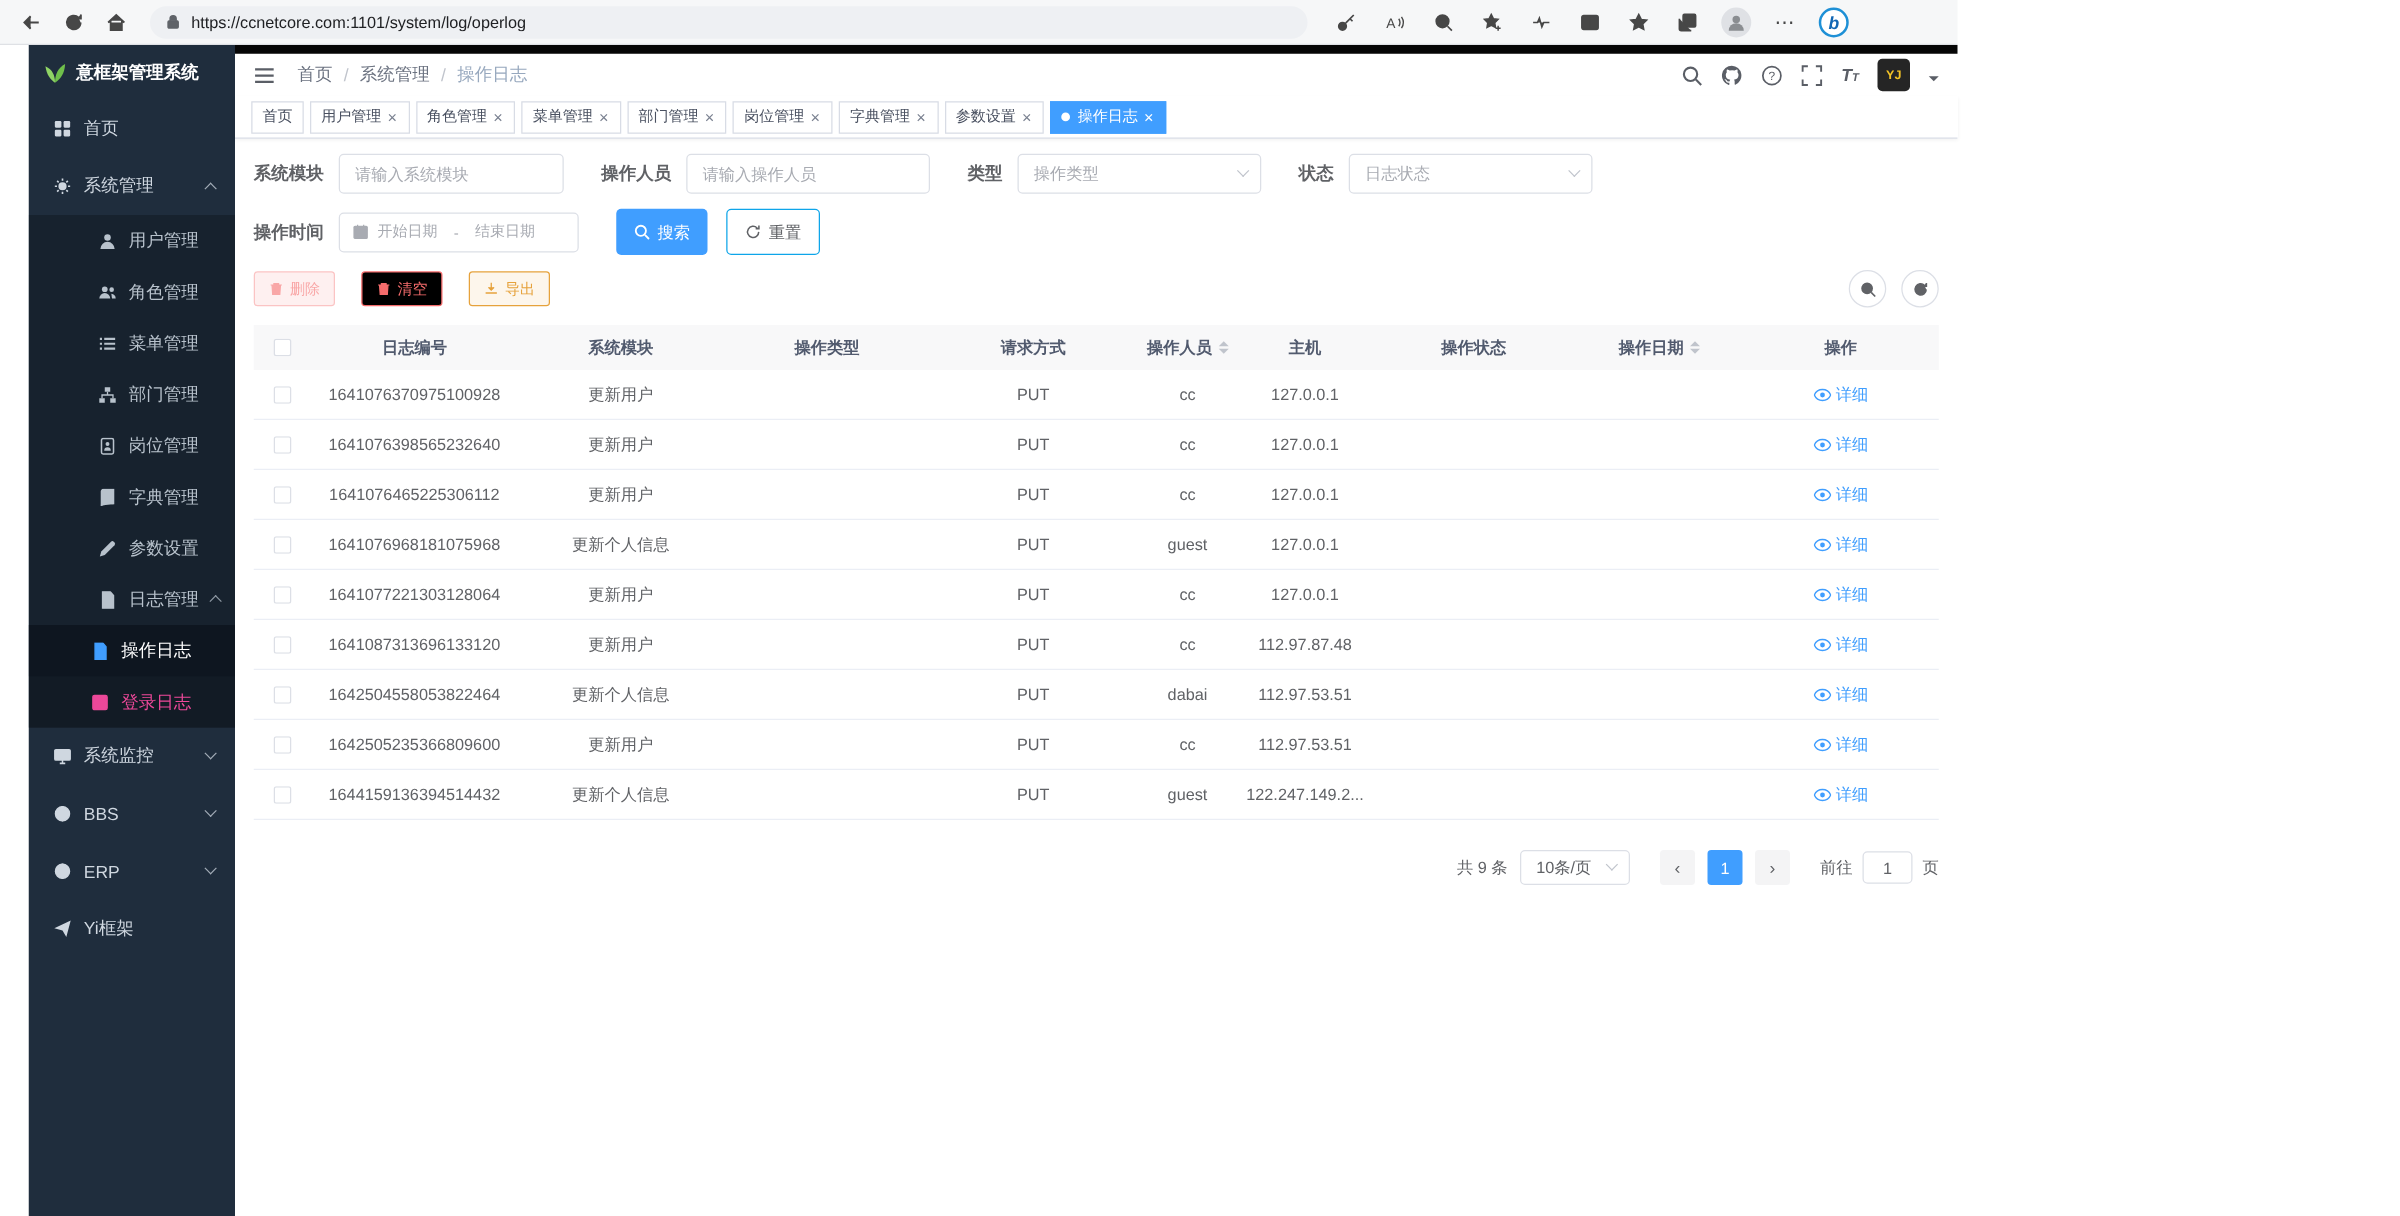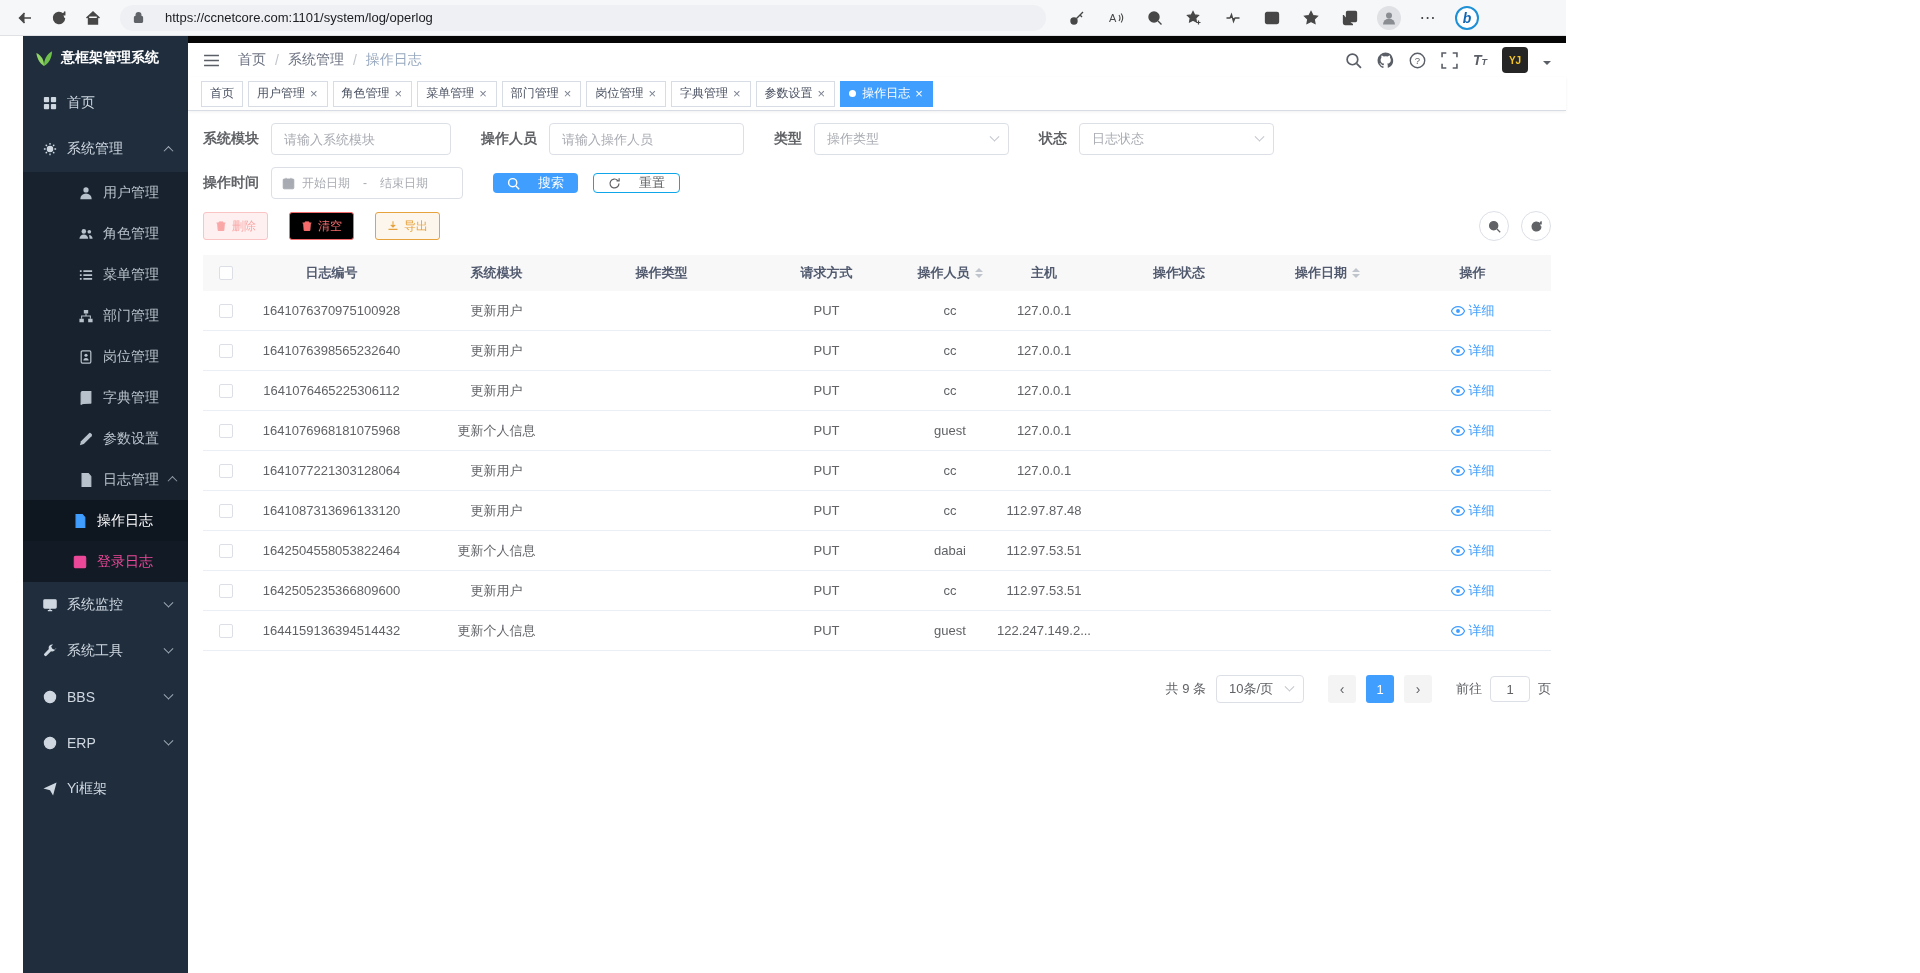--- a/index.html
+++ b/index.html
@@ -12,21 +12,21 @@
 
   .browser-window { width:1566px; height:973px; background:#fff; }
 
   
   .chrome { height:36px; background:#f6f7f8; border-bottom:1px solid #dfe1e5;
     display:flex; align-items:center; padding:0 10px; gap:4px; }
   .b-btn { width:30px; height:28px; border-radius:5px; display:flex; align-items:center;
     justify-content:center; color:#474747; flex:0 0 auto; }
   .b-btn svg { width:16px; height:16px; }
   .url-bar { width:926px; height:26px; background:#eef0f3; border-radius:13px; margin:0 8px;
-    display:flex; align-items:center; gap:20px; padding:0 12px; flex:0 0 auto; }
+    display:flex; align-items:center; gap:8px; padding:0 12px; flex:0 0 auto; }
   .url-bar .icon svg { width:13px; height:13px; }
   .url-text { font-size:13px; color:#202124; white-space:nowrap; overflow:hidden; }
   .chrome-right { display:flex; align-items:center; gap:9px; margin-left:4px; }
   .avatar-circle { width:24px; height:24px; border-radius:50%; background:#dfe1e5;
     display:flex; align-items:center; justify-content:center; color:#8a8d91; }
   .avatar-circle svg { width:16px; height:16px; }
   .bing-circle { width:24px; height:24px; border-radius:50%; background:#fff;
     border:2px solid #1e90d6; color:#1267b4; font-weight:bold; font-size:14px;
     display:flex; align-items:center; justify-content:center; font-style:italic; }
   .dots { font-size:16px; color:#474747; letter-spacing:1px; }
@@ -92,22 +92,22 @@
   .inp::placeholder { color:#a8abb2; }
   .w180 { width:180px; } .w195 { width:195px; }
   .select { height:32px; border:1px solid #dcdfe6; border-radius:4px; background:#fff;
     display:flex; align-items:center; justify-content:space-between; padding:0 10px 0 12px;
     color:#a8abb2; font-size:13px; cursor:pointer; }
   .chev { width:7px; height:7px; border-right:1.4px solid #c0c4cc; border-bottom:1.4px solid #c0c4cc;
     transform:rotate(45deg) translate(-2px,-2px); flex:0 0 auto; }
   .date-range { width:192px; height:32px; border:1px solid #dcdfe6; border-radius:4px;
     display:flex; align-items:center; gap:7px; padding:0 10px; color:#a8abb2; font-size:12px; cursor:pointer; }
   .date-range .icon { color:#a8abb2; } .date-range .icon svg { width:13px; height:13px; }
-  .btn { height:20px; border-radius:4px; padding:0 14px; font-size:13px;
-    display:inline-flex; align-items:center; gap:18px; }
+  .btn { height:37px; border-radius:4px; padding:0 14px; font-size:13px;
+    display:inline-flex; align-items:center; gap:6px; }
   .btn svg { width:13px; height:13px; }
   .btn-primary { background:#409eff; color:#fff; margin-left:0; }
   .btn-default { background:#fff; border:1px solid #0ea5e9; color:#606266; margin-left:15px; }
 
   .toolbar { display:flex; align-items:center; margin:4px 0 14px; }
   .btn-sm { height:28px; border-radius:3px; padding:0 11px; font-size:12px;
     display:inline-flex; align-items:center; gap:5px; margin-right:21px; border:1px solid transparent; }
   .btn-sm svg { width:12px; height:12px; }
   .btn-danger-disabled { background:#fef0f0; border-color:#fbc4c4; color:#f9a7a7; cursor:not-allowed; }
   .btn-danger-plain { background:#000000; border-color:#f56c6c; color:#f56c6c; }
@@ -397,29 +397,20 @@
               <svg viewBox="0 0 16 16" fill="none" stroke="currentColor" stroke-width="1.4">
                 <rect x="1" y="2" width="14" height="9.5" rx="1"></rect>
                 <path d="M5.5 14.5h5M8 11.5v3"></path>
               </svg>
             </span>
           <span>系统监控</span>
           <i class="arrow down"></i>
         </div>
         <div class="menu-item">
           <span class="icon">
-              <svg viewBox="0 0 16 16">
-                <path d="M14.5 4.5a4 4 0 0 1-5.3 3.8L4 13.5a1.8 1.8 0 0 1-2.5-2.5l5.2-5.2A4 4 0 0 1 11.5.6L9.3 2.8l1.4 2.5 2.5 1.4 2.2-2.2z"></path>
-              </svg>
-            </span>
-          <span>系统工具</span>
-          <i class="arrow down"></i>
-        </div>
-        <div class="menu-item">
-          <span class="icon">
               <svg viewBox="0 0 16 16" fill="none" stroke="currentColor" stroke-width="1.2">
                 <circle cx="8" cy="8" r="6.5"></circle>
                 <ellipse cx="8" cy="8" rx="3" ry="6.5"></ellipse>
                 <path d="M1.5 8h13"></path>
               </svg>
             </span>
           <span>BBS</span>
           <i class="arrow down"></i>
         </div>
         <div class="menu-item">

